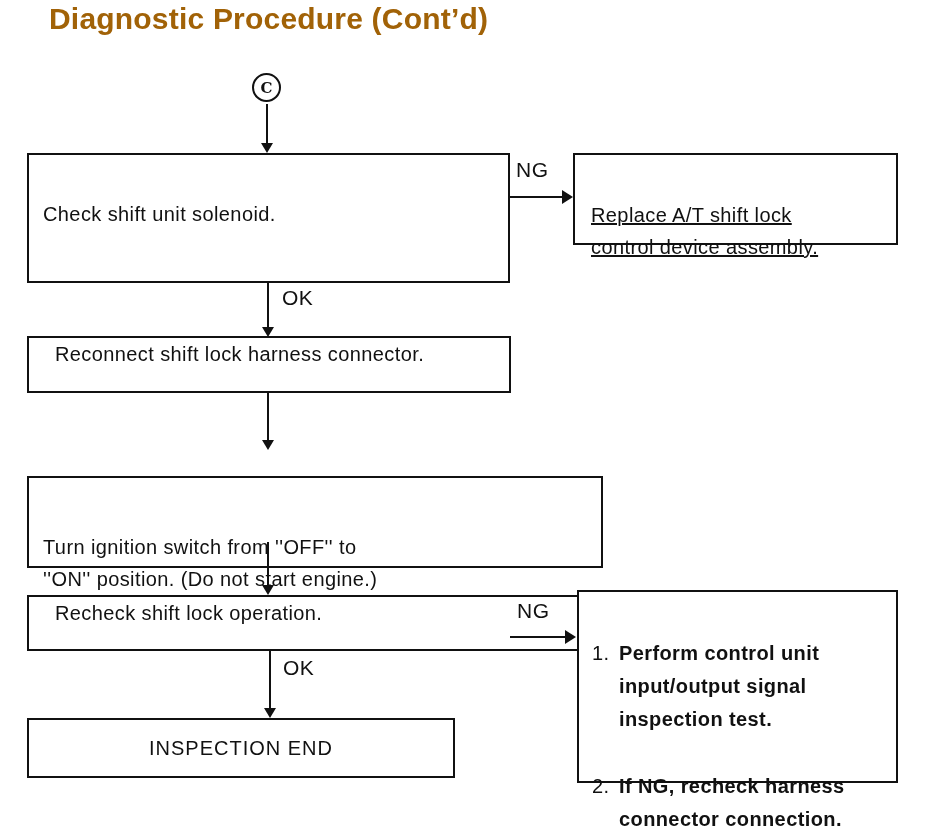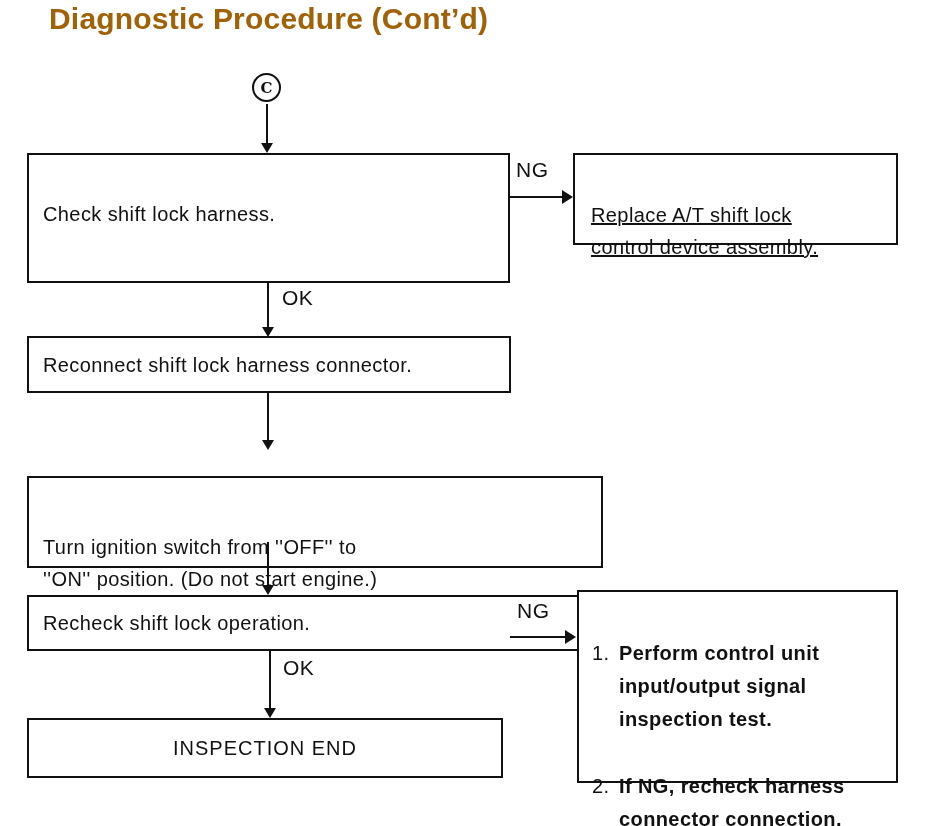--- a/index.html
+++ b/index.html
@@ -35,21 +35,21 @@
   .fbox {
     position: absolute;
     border: 2px solid #111;
     background: #ffffff;
     font-size: 20px;
     letter-spacing: 0.4px;
     line-height: 32px;
     white-space: pre-line;
   }
   .pad { padding: 11px 14px; }
-  .vcenter { display: flex; align-items: center; padding-left: 14px; white-space: nowrap; }
+  .vcenter { display: flex; align-items: flex-start; padding-left: 26px; white-space: nowrap; }
   .ccenter { display: flex; align-items: center; justify-content: center; white-space: nowrap; letter-spacing: 1px; }
   .vline { position: absolute; width: 2px; background: #111; }
   .hline { position: absolute; height: 2px; background: #111; }
   .head-down {
     position: absolute; width: 0; height: 0;
     border-left: 6px solid transparent;
     border-right: 6px solid transparent;
     border-top: 10px solid #111;
   }
   .head-right {
@@ -71,21 +71,21 @@
 
   <div class="title">Diagnostic Procedure (Cont’d)</div>
 
   <div class="connector-circle">
     <span>C</span>
   </div>
   <div class="vline" style="left:266px; top:104px; height:40px;"></div>
   <div class="head-down" style="left:261px; top:143px;"></div>
 
   <div class="fbox pad" style="left:27px; top:153px; width:483px; height:130px;">
-    <span>Check shift lock harness.</span>
+    <span>Check shift unit solenoid.</span>
   </div>
 
   <div class="edge-label" style="left:516px; top:158px;">NG</div>
   <div class="hline" style="left:510px; top:196px; width:54px;"></div>
   <div class="head-right" style="left:562px; top:190px;"></div>
 
   <div class="fbox" style="left:573px; top:153px; width:325px; height:92px; padding:12px 16px;text-decoration:underline;">
     <span>Replace A/T shift lock
 control device assembly.</span>
   </div>
@@ -128,17 +128,17 @@
       <span class="list-num">2.</span>
       <span class="list-text">If NG, recheck harness
 connector connection.</span>
     </div>
   </div>
 
   <div class="edge-label" style="left:283px; top:656px;">OK</div>
   <div class="vline" style="left:269px; top:651px; height:58px;"></div>
   <div class="head-down" style="left:264px; top:708px;"></div>
 
-  <div class="fbox ccenter" style="left:27px; top:718px; width:476px; height:60px;">
+  <div class="fbox ccenter" style="left:27px; top:718px; width:428px; height:60px;">
     <span>INSPECTION END</span>
   </div>
 
 </div>
 
 </body></html>

